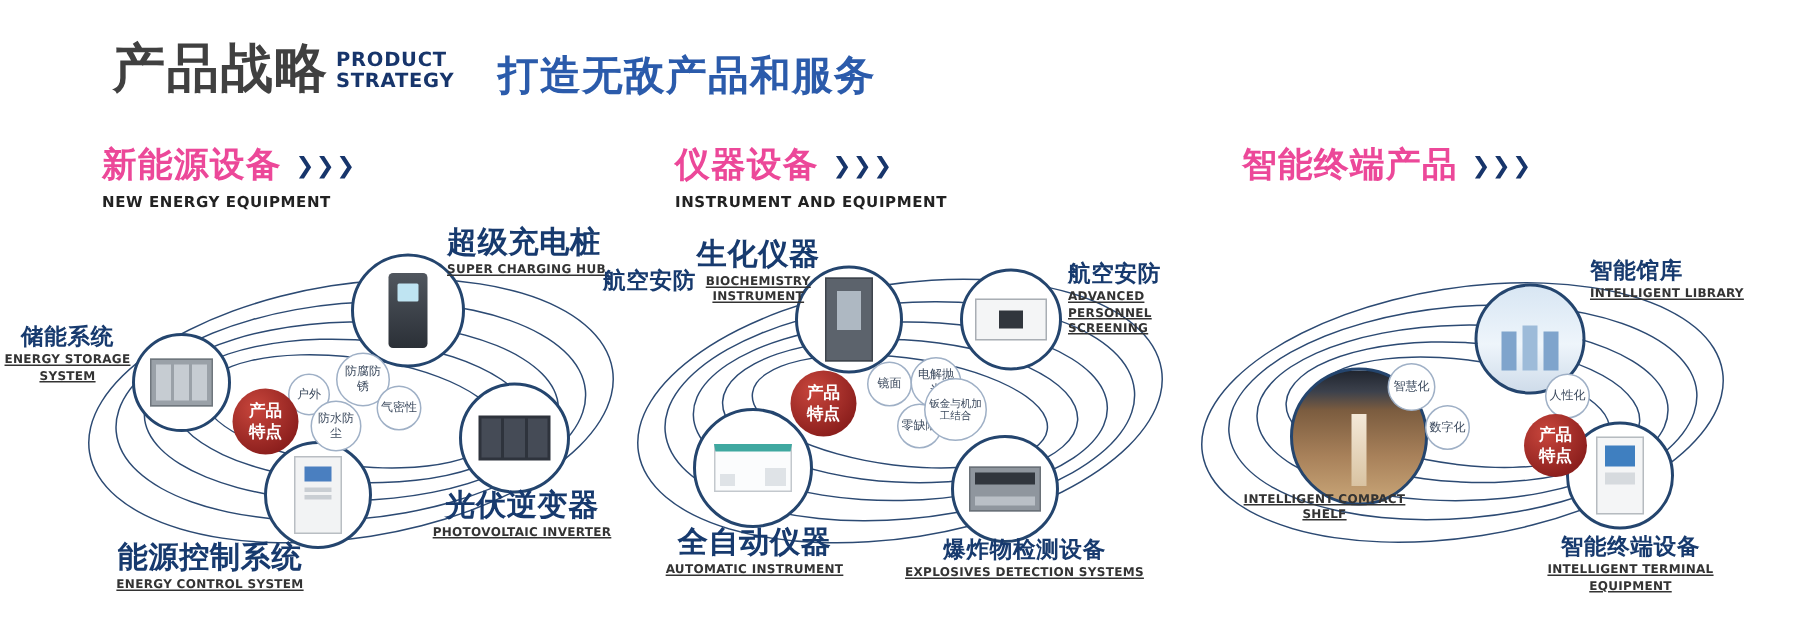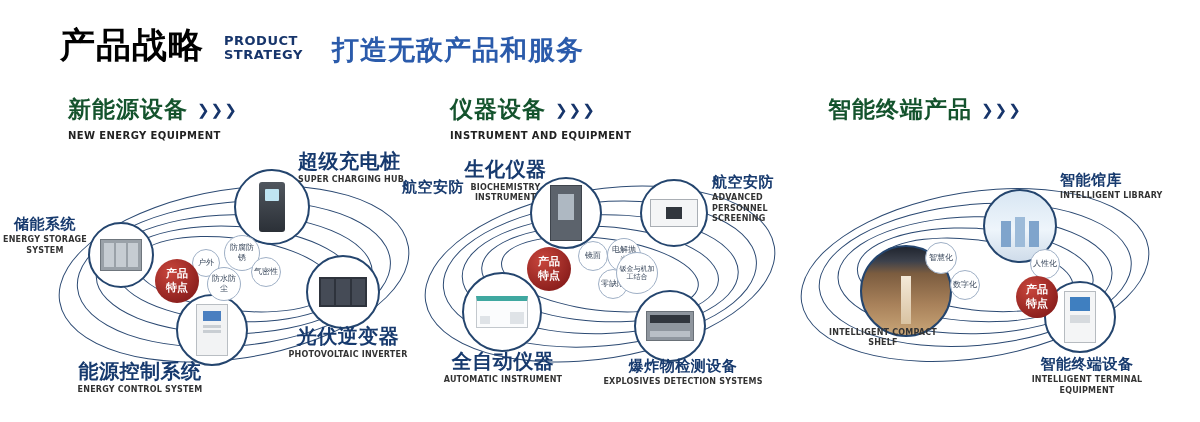--- a/index.html
+++ b/index.html
@@ -1,27 +1,27 @@
 <!DOCTYPE html>
 <html><head>
 <meta charset="utf-8">
 <style>
   html,body{margin:0;padding:0;background:#fff;}
   .stage{position:relative;width:1200px;height:422px;background:#ffffff;overflow:hidden;
          font-family:"DejaVu Sans","Liberation Sans",sans-serif;}
 
   
-  .main-title{position:absolute;left:60px;top:22px;font-size:35px;font-weight:bold;color:#000000;letter-spacing:1px;}
+  .main-title{position:absolute;left:75px;top:22px;font-size:35px;font-weight:bold;color:#404040;letter-spacing:1px;}
   .main-title-en{position:absolute;left:224px;top:34px;font-size:13px;font-weight:bold;color:#17356b;line-height:14px;letter-spacing:.5px;}
   .slogan{position:absolute;left:332px;top:32px;font-size:27px;font-weight:bold;color:#2b5bab;letter-spacing:1px;}
 
   
   .sec-head{position:absolute;z-index:7;}
   .sec-row{display:flex;align-items:center;gap:9px;}
-  .sec-cn{font-size:23px;font-weight:bold;color:#14532d;letter-spacing:1px;}
+  .sec-cn{font-size:23px;font-weight:bold;color:#ec4899;letter-spacing:1px;}
   .arrows{font-size:15px;font-weight:bold;color:#17356b;letter-spacing:1px;}
   .sec-en{font-size:10px;font-weight:bold;color:#222;margin-top:5px;letter-spacing:.4px;}
 
   
   .orbits{position:absolute;z-index:1;}
   .ring{position:absolute;left:50%;top:50%;border:1px solid #2c4a73;border-radius:50%;}
   .r1{width:100%;height:100%;transform:translate(-50%,-50%) rotate(-9deg);}
   .r2{width:89%;height:85%;transform:translate(-50%,-50%) rotate(-5deg);}
   .r3{width:78%;height:70%;transform:translate(-50%,-50%) rotate(-1deg);}
   .r4{width:67%;height:56%;transform:translate(-50%,-50%) rotate(3deg);}
@@ -34,21 +34,21 @@
         background:radial-gradient(circle at 35% 30%, #c8463c, #8c1f1d 75%);
         display:flex;align-items:center;justify-content:center;text-align:center;padding:0 10px;box-sizing:border-box;}
   .bubble{position:absolute;background:#fff;border:1px solid #9fb0c6;border-radius:50%;z-index:4;
           display:flex;align-items:center;justify-content:center;text-align:center;
           color:#3c4a5e;font-size:8px;line-height:1.2;padding:2px;box-sizing:border-box;}
   .bubble.small{font-size:7px;}
   .p-label{position:absolute;z-index:6;text-align:center;}
   .p-label.left-align{text-align:left;}
   .p-label .cn{font-weight:bold;color:#173a6e;font-size:15px;line-height:1.15;letter-spacing:.5px;}
   .p-label .cn.big{font-size:20px;}
-  .p-label .en{font-weight:bold;font-size:8px;color:#333;margin-top:2px;letter-spacing:.2px;line-height:1.3;}
+  .p-label .en{font-weight:bold;font-size:8px;color:#333;margin-top:2px;letter-spacing:.2px;line-height:1.3;text-decoration:underline;}
   .side-label{position:absolute;z-index:6;font-size:15px;font-weight:bold;color:#173a6e;letter-spacing:.5px;}
 </style>
 </head>
 <body>
 
 <div class="stage">
 
   <div class="main-title">产品战略</div>
   <div class="main-title-en">
     <div>PRODUCT</div>

